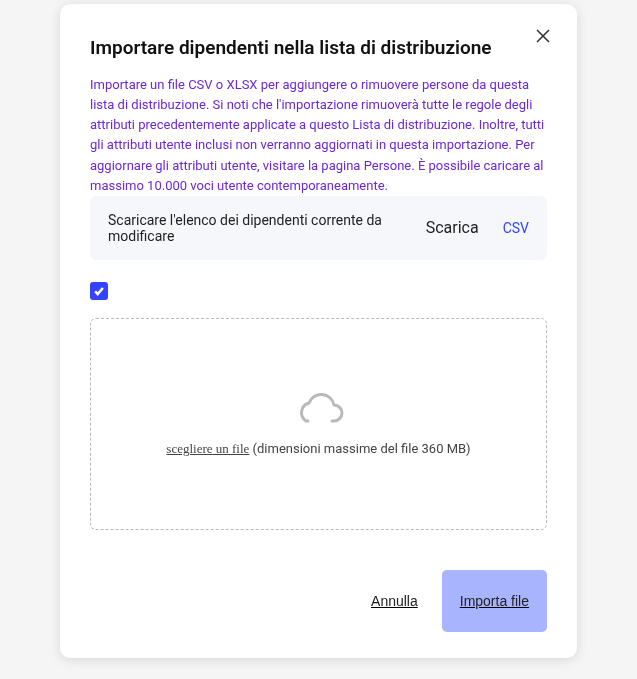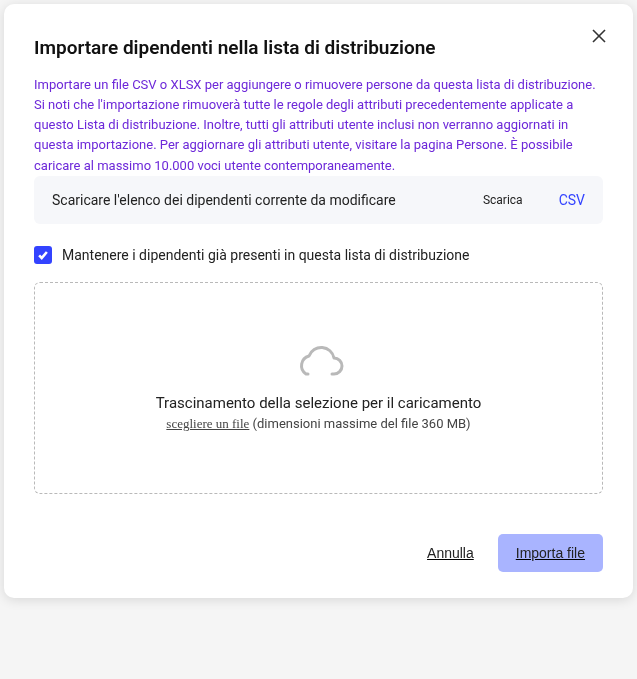--- a/index.html
+++ b/index.html
@@ -11,21 +11,21 @@
     font-family: -apple-system, BlinkMacSystemFont, "Segoe UI", Roboto, Helvetica, Arial, sans-serif;
     background: #f5f5f5;
     width: 637px;
     height: 679px;
     display: flex;
     align-items: flex-start;
     justify-content: center;
     padding: 4px;
   }
   .dialog {
-    width: 629px;
+    width: 517px;
     background: #ffffff;
     border-radius: 10px;
     box-shadow: 0 2px 12px rgba(0,0,0,0.12);
     padding: 26px 30px 26px 30px;
     position: relative;
   }
   .close-btn {
     position: absolute;
     top: 20px;
     right: 22px;
@@ -49,30 +49,30 @@
     font-size: 13px;
     line-height: 1.55;
     color: #6d28d9;
   }
   .download-bar {
     background: #f6f7fa;
     border-radius: 6px;
     padding: 16px 18px;
     display: flex;
     align-items: center;
-    gap: 22px;
+    gap: 10px;
     margin-bottom: 22px;
   }
   .download-label {
     font-size: 14px;
     color: #222;
     flex: 1;
   }
   .download-action {
-    font-size: 12px;
+    font-size: 16px;
     color: #222;
     margin-right: 14px;
   }
   .download-format {
     font-size: 14px;
     font-weight: 400;
     color: #3343ff;
     cursor: pointer;
   }
   .checkbox-row {
@@ -145,21 +145,21 @@
     border: none;
     cursor: pointer;
     padding: 10px 6px;
   }
   .btn-primary {
     font-size: 14px;
     color: #222;
     background: #a9b4ff;
     border: none;
     border-radius: 5px;
-    padding: 11px 18px;
+    padding: 23px 18px;
     cursor: pointer;
   }
 </style>
 </head>
 <body>
 
 <div class="dialog">
 
   <div class="close-btn">
     <svg width="14" height="14" viewBox="0 0 14 14">
@@ -177,28 +177,26 @@
     <span class="download-action">Scarica</span>
     <span class="download-format">CSV</span>
   </div>
 
   <div class="checkbox-row">
     <div class="checkbox">
       <svg viewBox="0 0 14 14">
         <polyline points="2.5,7.5 5.5,10.5 11.5,3.5"></polyline>
       </svg>
     </div>
-    <span class="checkbox-label">Mantenere i dipendenti già presenti in questa lista di distribuzione</span>
   </div>
 
   <div class="dropzone">
     <svg class="cloud-icon" width="50" height="36" viewBox="0 0 50 36">
       <path d="M38 30 L40 30 A8 8 0 0 0 40 14 A13 13 0 0 0 15 12 A10 10 0 0 0 12 30 L14 30" fill="none" stroke="#b9b9b9" stroke-width="3" stroke-linecap="round" stroke-linejoin="round"></path>
     </svg>
-    <div class="dropzone-title">Trascinamento della selezione per il caricamento</div>
     <div class="dropzone-sub">
       <span class="choose">scegliere un file</span><span> (dimensioni massime del file 360 MB)</span>
     </div>
   </div>
 
   <div class="footer">
     <button class="btn-cancel">Annulla</button>
     <button class="btn-primary">Importa file</button>
   </div>
 

